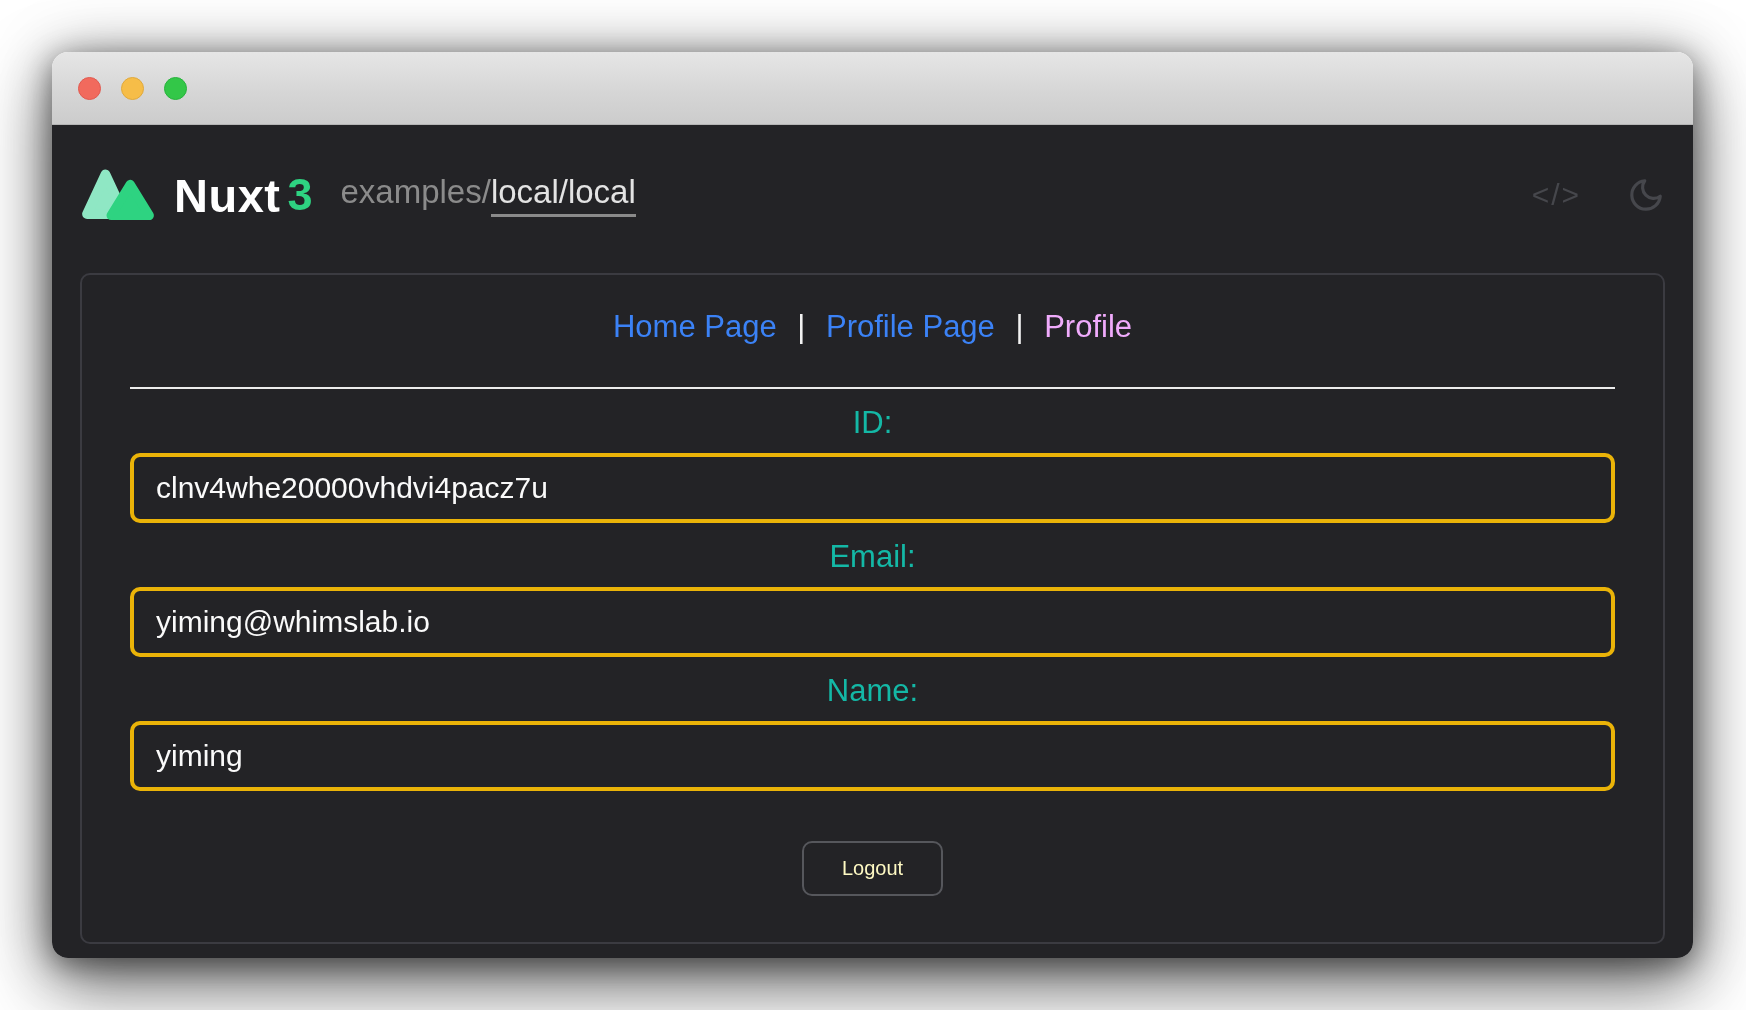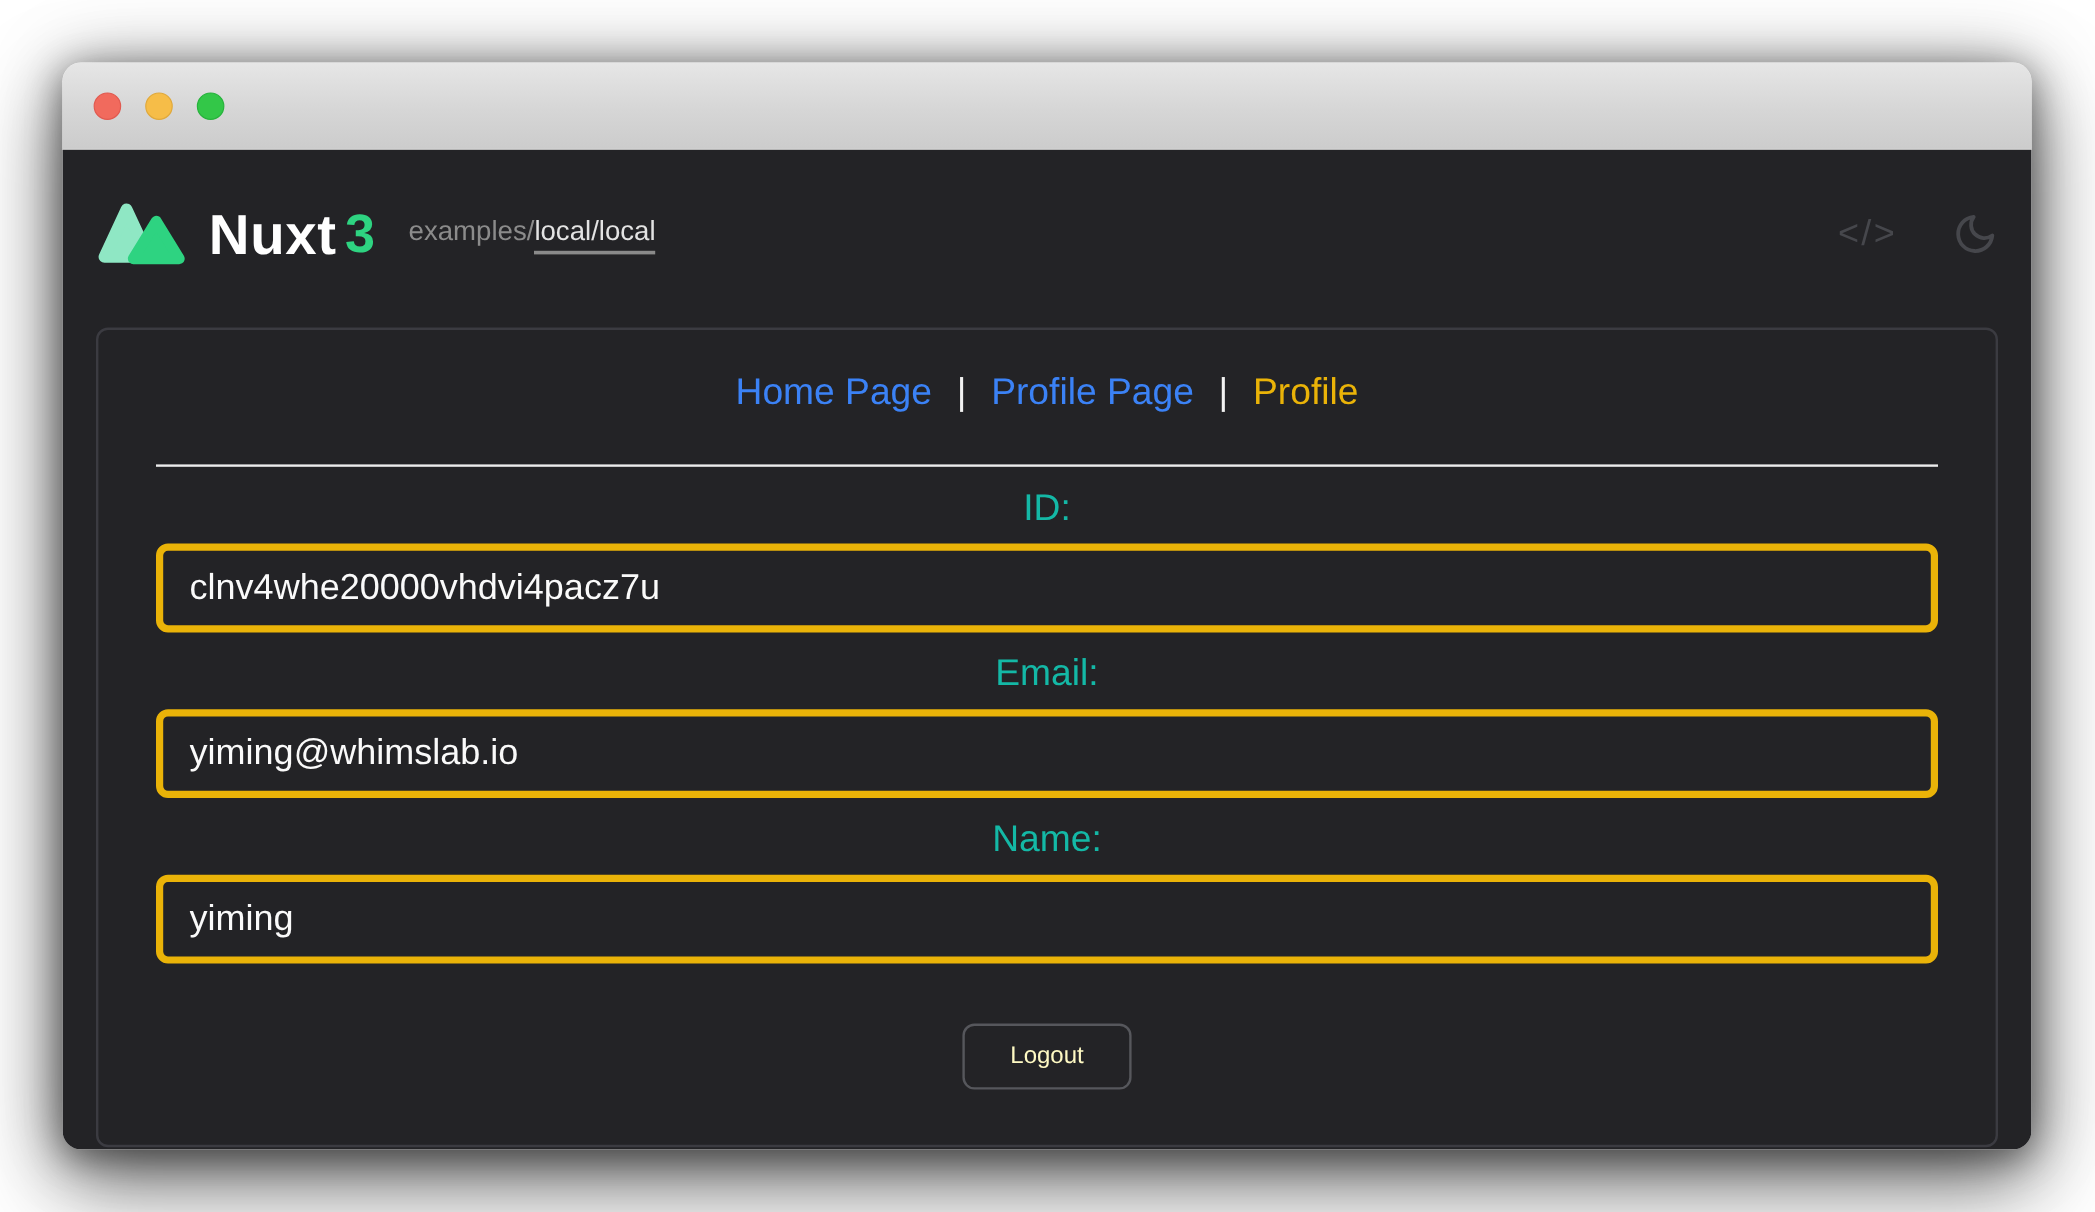--- a/index.html
+++ b/index.html
@@ -51,58 +51,58 @@
   .logo { width: 78px; height: 58px; display: inline-flex; flex: 0 0 auto; }
   .brand {
     margin-left: 16px;
     font-size: 47px; font-weight: 700; color: #ffffff;
     letter-spacing: 0.5px;
   }
   .brand-version {
     margin-left: 7px;
     font-size: 45px; font-weight: 700; color: #2ed381;
   }
-  .breadcrumb { margin-left: 28px; font-size: 23px; display: inline-flex; align-items: baseline; }
+  .breadcrumb { margin-left: 28px; font-size: 33px; display: inline-flex; align-items: baseline; }
   .crumb-prefix { color: #8b8b8b; }
   .crumb-link {
     color: #e3e3e3; text-decoration: none; cursor: pointer;
     border-bottom: 3px solid #8a8a8a; padding-bottom: 3px;
   }
   .spacer { flex: 1; }
   .hicon { color: #46474c; display: inline-flex; align-items: center; cursor: pointer; }
   .hicon.code { font-size: 30px; letter-spacing: 2px; margin-right: 46px; font-weight: 400; }
   .hicon.moon svg { width: 38px; height: 38px; }
 
   
   .card {
     margin-top: 48px;
     border: 2px solid #3b3b41;
     border-radius: 10px;
     padding: 34px 48px 46px 48px;
   }
   .page-nav { text-align: center; font-size: 31px; }
   .page-nav a { color: #3b82f6; text-decoration: none; cursor: pointer; }
-  .page-nav a.active { color: #eab308; }
+  .page-nav a.active { color: #f0abfc; }
   .page-nav .sep { color: #f2f2f2; margin: 0 12px; }
 
   hr.nav-divider {
     border: none;
     border-top: 2px solid #ececec;
     margin: 42px 0 14px 0;
   }
 
   .field label {
     display: block; text-align: center;
     font-size: 31px; color: #14b8a6;
     margin: 16px 0 12px 0;
   }
   .field input {
     display: block; width: 100%;
     background: transparent;
-    border: 6px solid #eab308;
+    border: 4px solid #eab308;
     border-radius: 10px;
     padding: 14px 22px;
     font-size: 30px; color: #fafafa;
     font-family: "Liberation Sans", sans-serif;
     outline: none;
   }
 
   .actions { text-align: center; margin-top: 50px; }
   .logout-btn {
     background: transparent;

